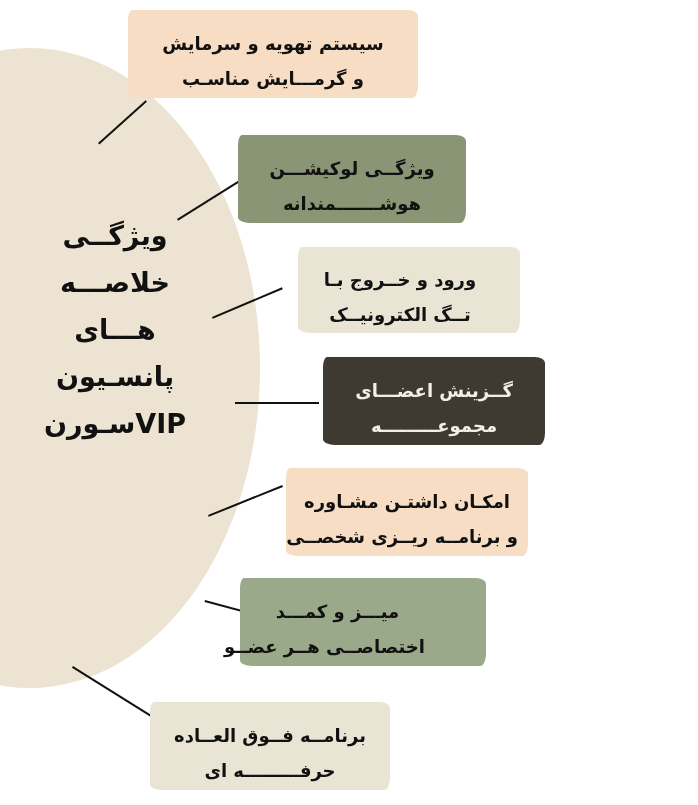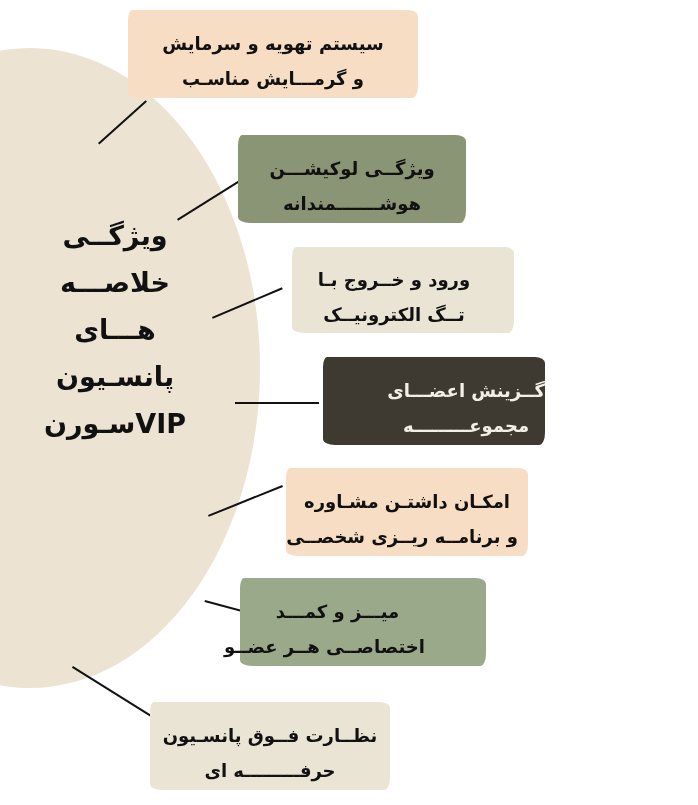--- a/index.html
+++ b/index.html
@@ -101,29 +101,29 @@
   </div>
 
   <div class="item" style="left:238px; top:133px; width:228px; height:92px;">
     <div class="brush" style="left:0; top:2px; width:228px; height:88px; background:#8a9576;"></div>
     <div class="item-text" style="top:18px;">
       <span class="tl">ویژگــی لوکیشـــن</span>
       <span class="tl">هوشـــــــمندانه</span>
     </div>
   </div>
 
-  <div class="item" style="left:292px; top:245px; width:204px; height:90px;">
+  <div class="item" style="left:298px; top:245px; width:204px; height:90px;">
     <div class="brush" style="left:0; top:2px; width:222px; height:86px; background:#e9e4d4;"></div>
     <div class="item-text" style="top:17px;">
       <span class="tl">ورود و خــروج بـا</span>
       <span class="tl">تــگ الکترونیــک</span>
     </div>
   </div>
 
-  <div class="item" style="left:323px; top:355px; width:222px; height:92px;padding-left:32px;">
+  <div class="item" style="left:323px; top:355px; width:222px; height:92px;">
     <div class="brush" style="left:0; top:2px; width:222px; height:88px; background:#3f3a31;"></div>
     <div class="item-text light" style="top:18px;">
       <span class="tl">گــزینش اعضـــای</span>
       <span class="tl">مجموعـــــــــه</span>
     </div>
   </div>
 
   <div class="item" style="left:286px; top:466px; width:242px; height:92px;">
     <div class="brush" style="left:0; top:2px; width:242px; height:88px; background:#f7ddc3;"></div>
     <div class="item-text" style="top:18px;">
@@ -136,18 +136,18 @@
     <div class="brush" style="left:0; top:2px; width:246px; height:88px; background:#9ba98b;"></div>
     <div class="item-text" style="top:18px;">
       <span class="tl">میـــز و کمـــد</span>
       <span class="tl">اختصاصــی هــر عضــو</span>
     </div>
   </div>
 
   <div class="item" style="left:150px; top:700px; width:240px; height:92px;">
     <div class="brush" style="left:0; top:2px; width:240px; height:88px; background:#e9e4d4;"></div>
     <div class="item-text" style="top:18px;">
-      <span class="tl">نظــارت فــوق پانسـیون</span>
+      <span class="tl">برنامــه فــوق العــاده</span>
       <span class="tl">حرفـــــــــه ای</span>
     </div>
   </div>
 
 </div>
 
 </body></html>

